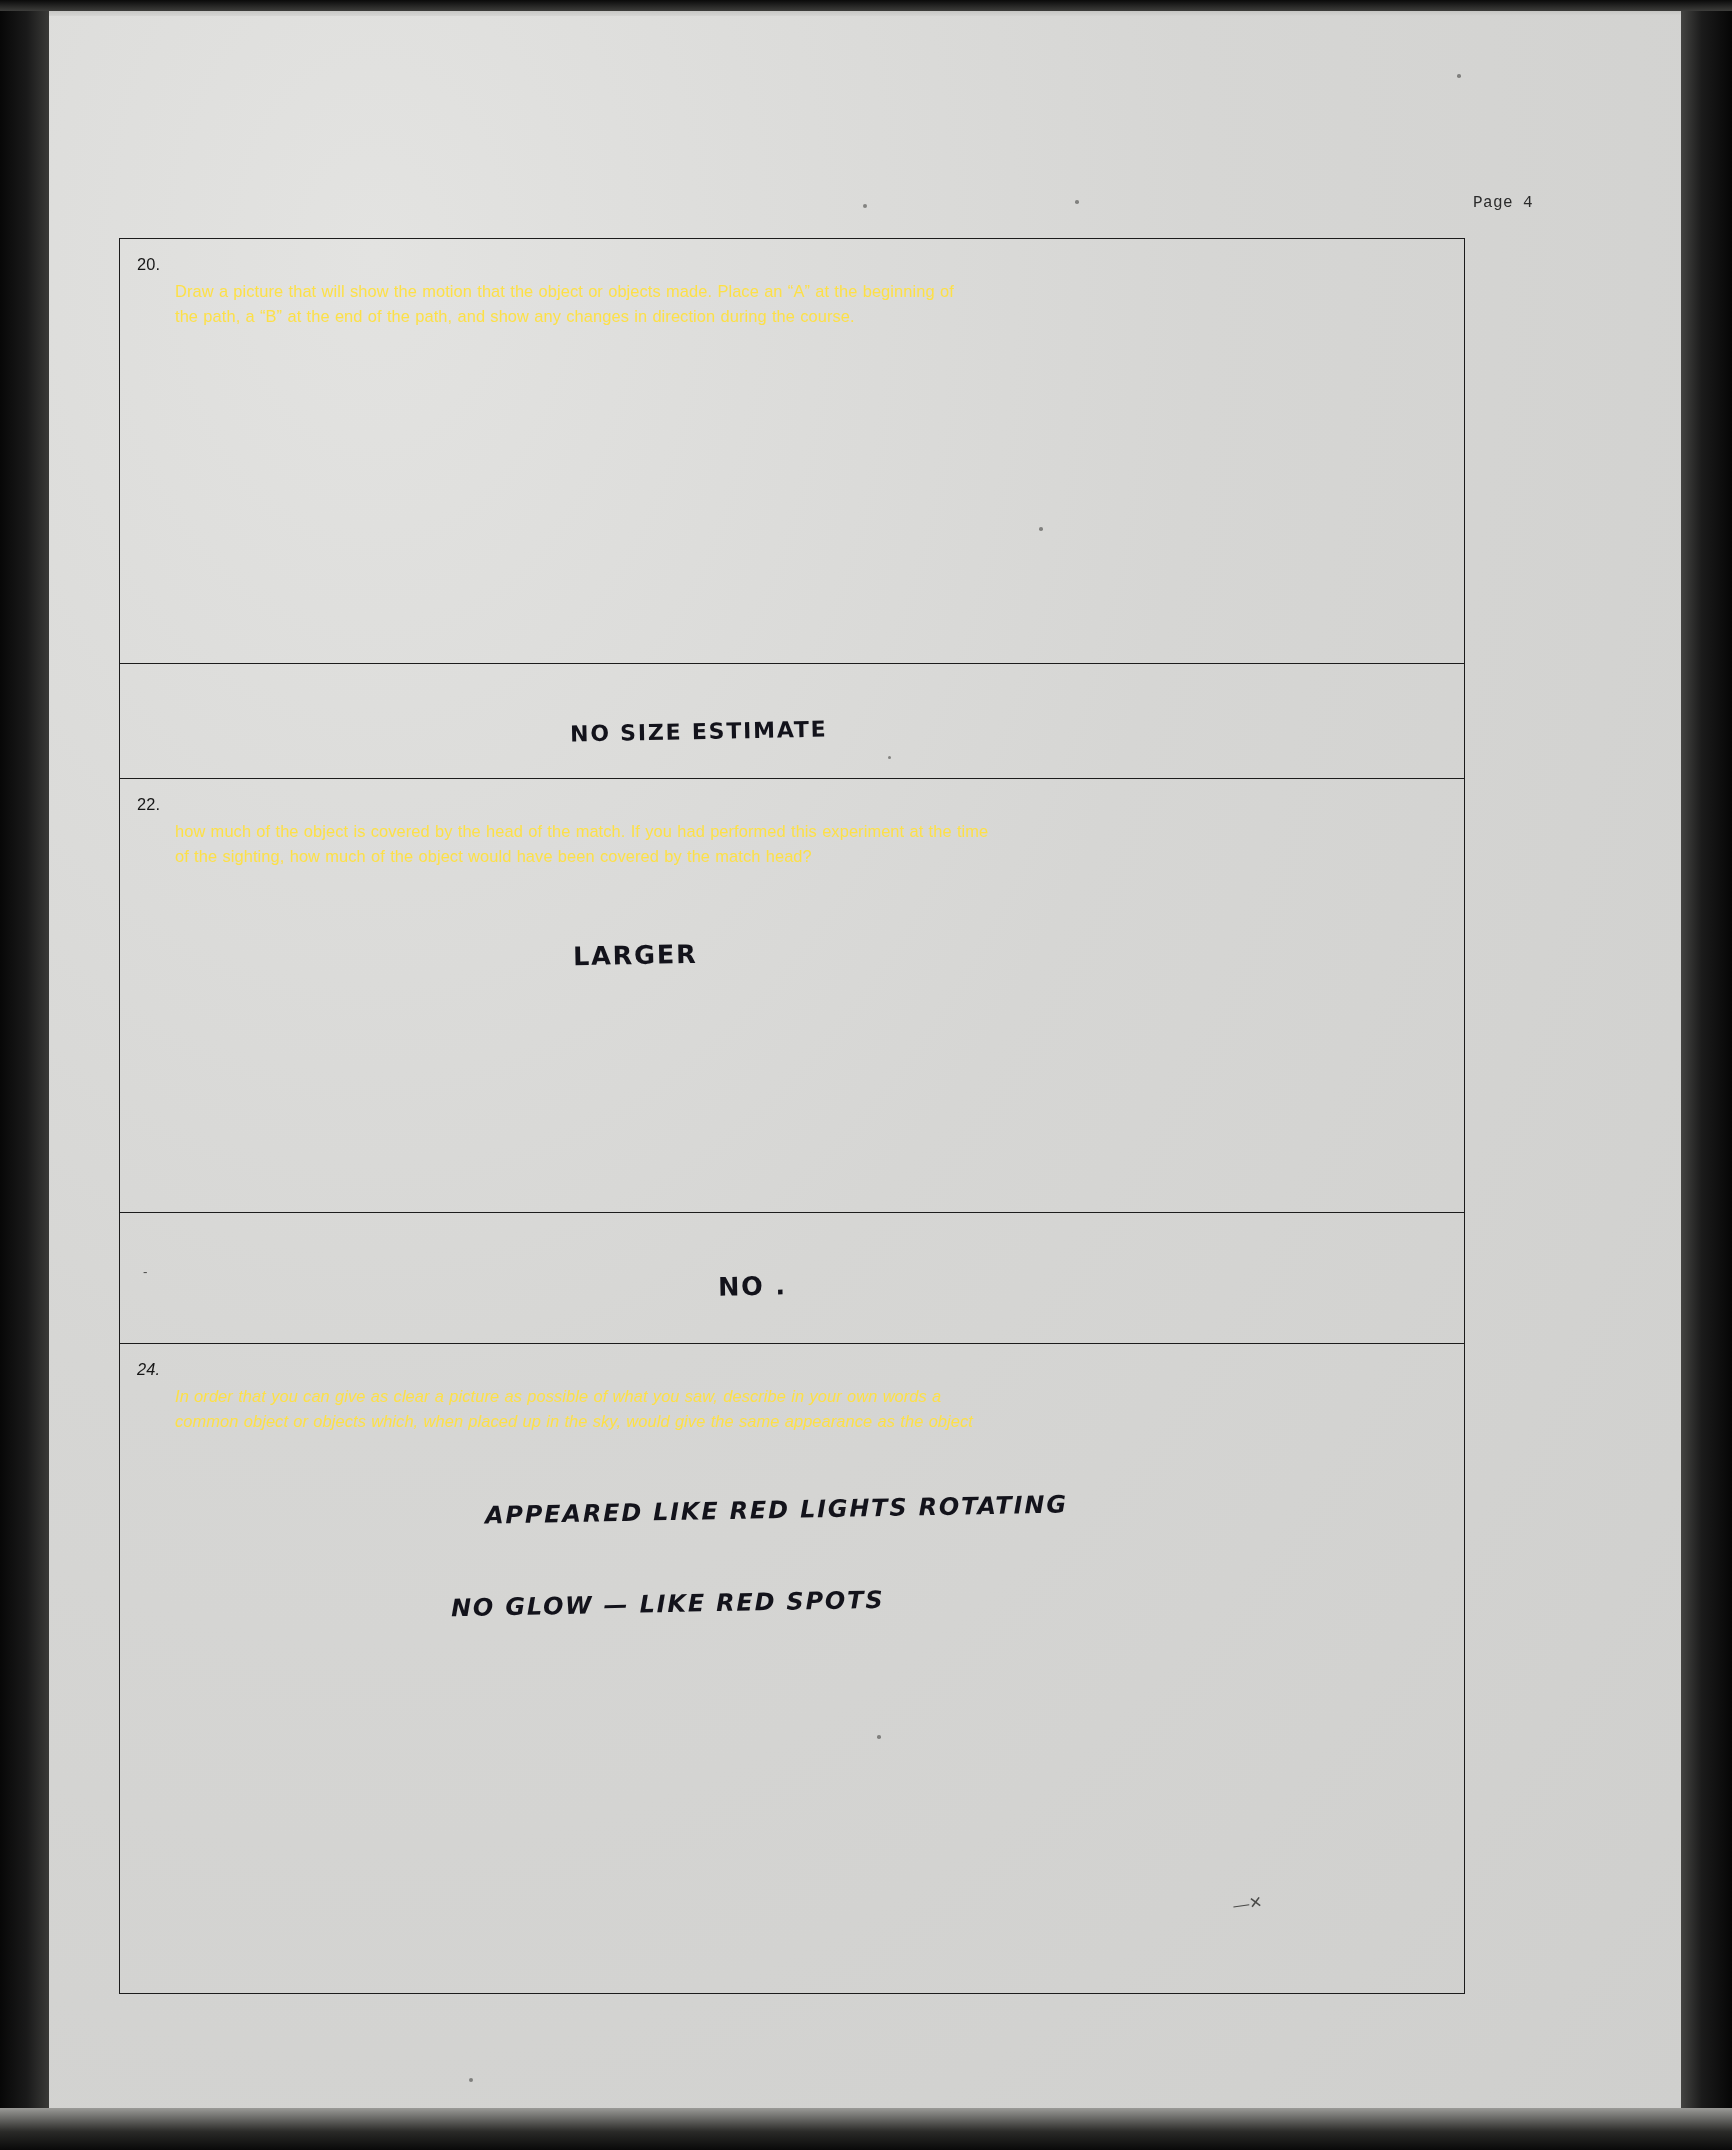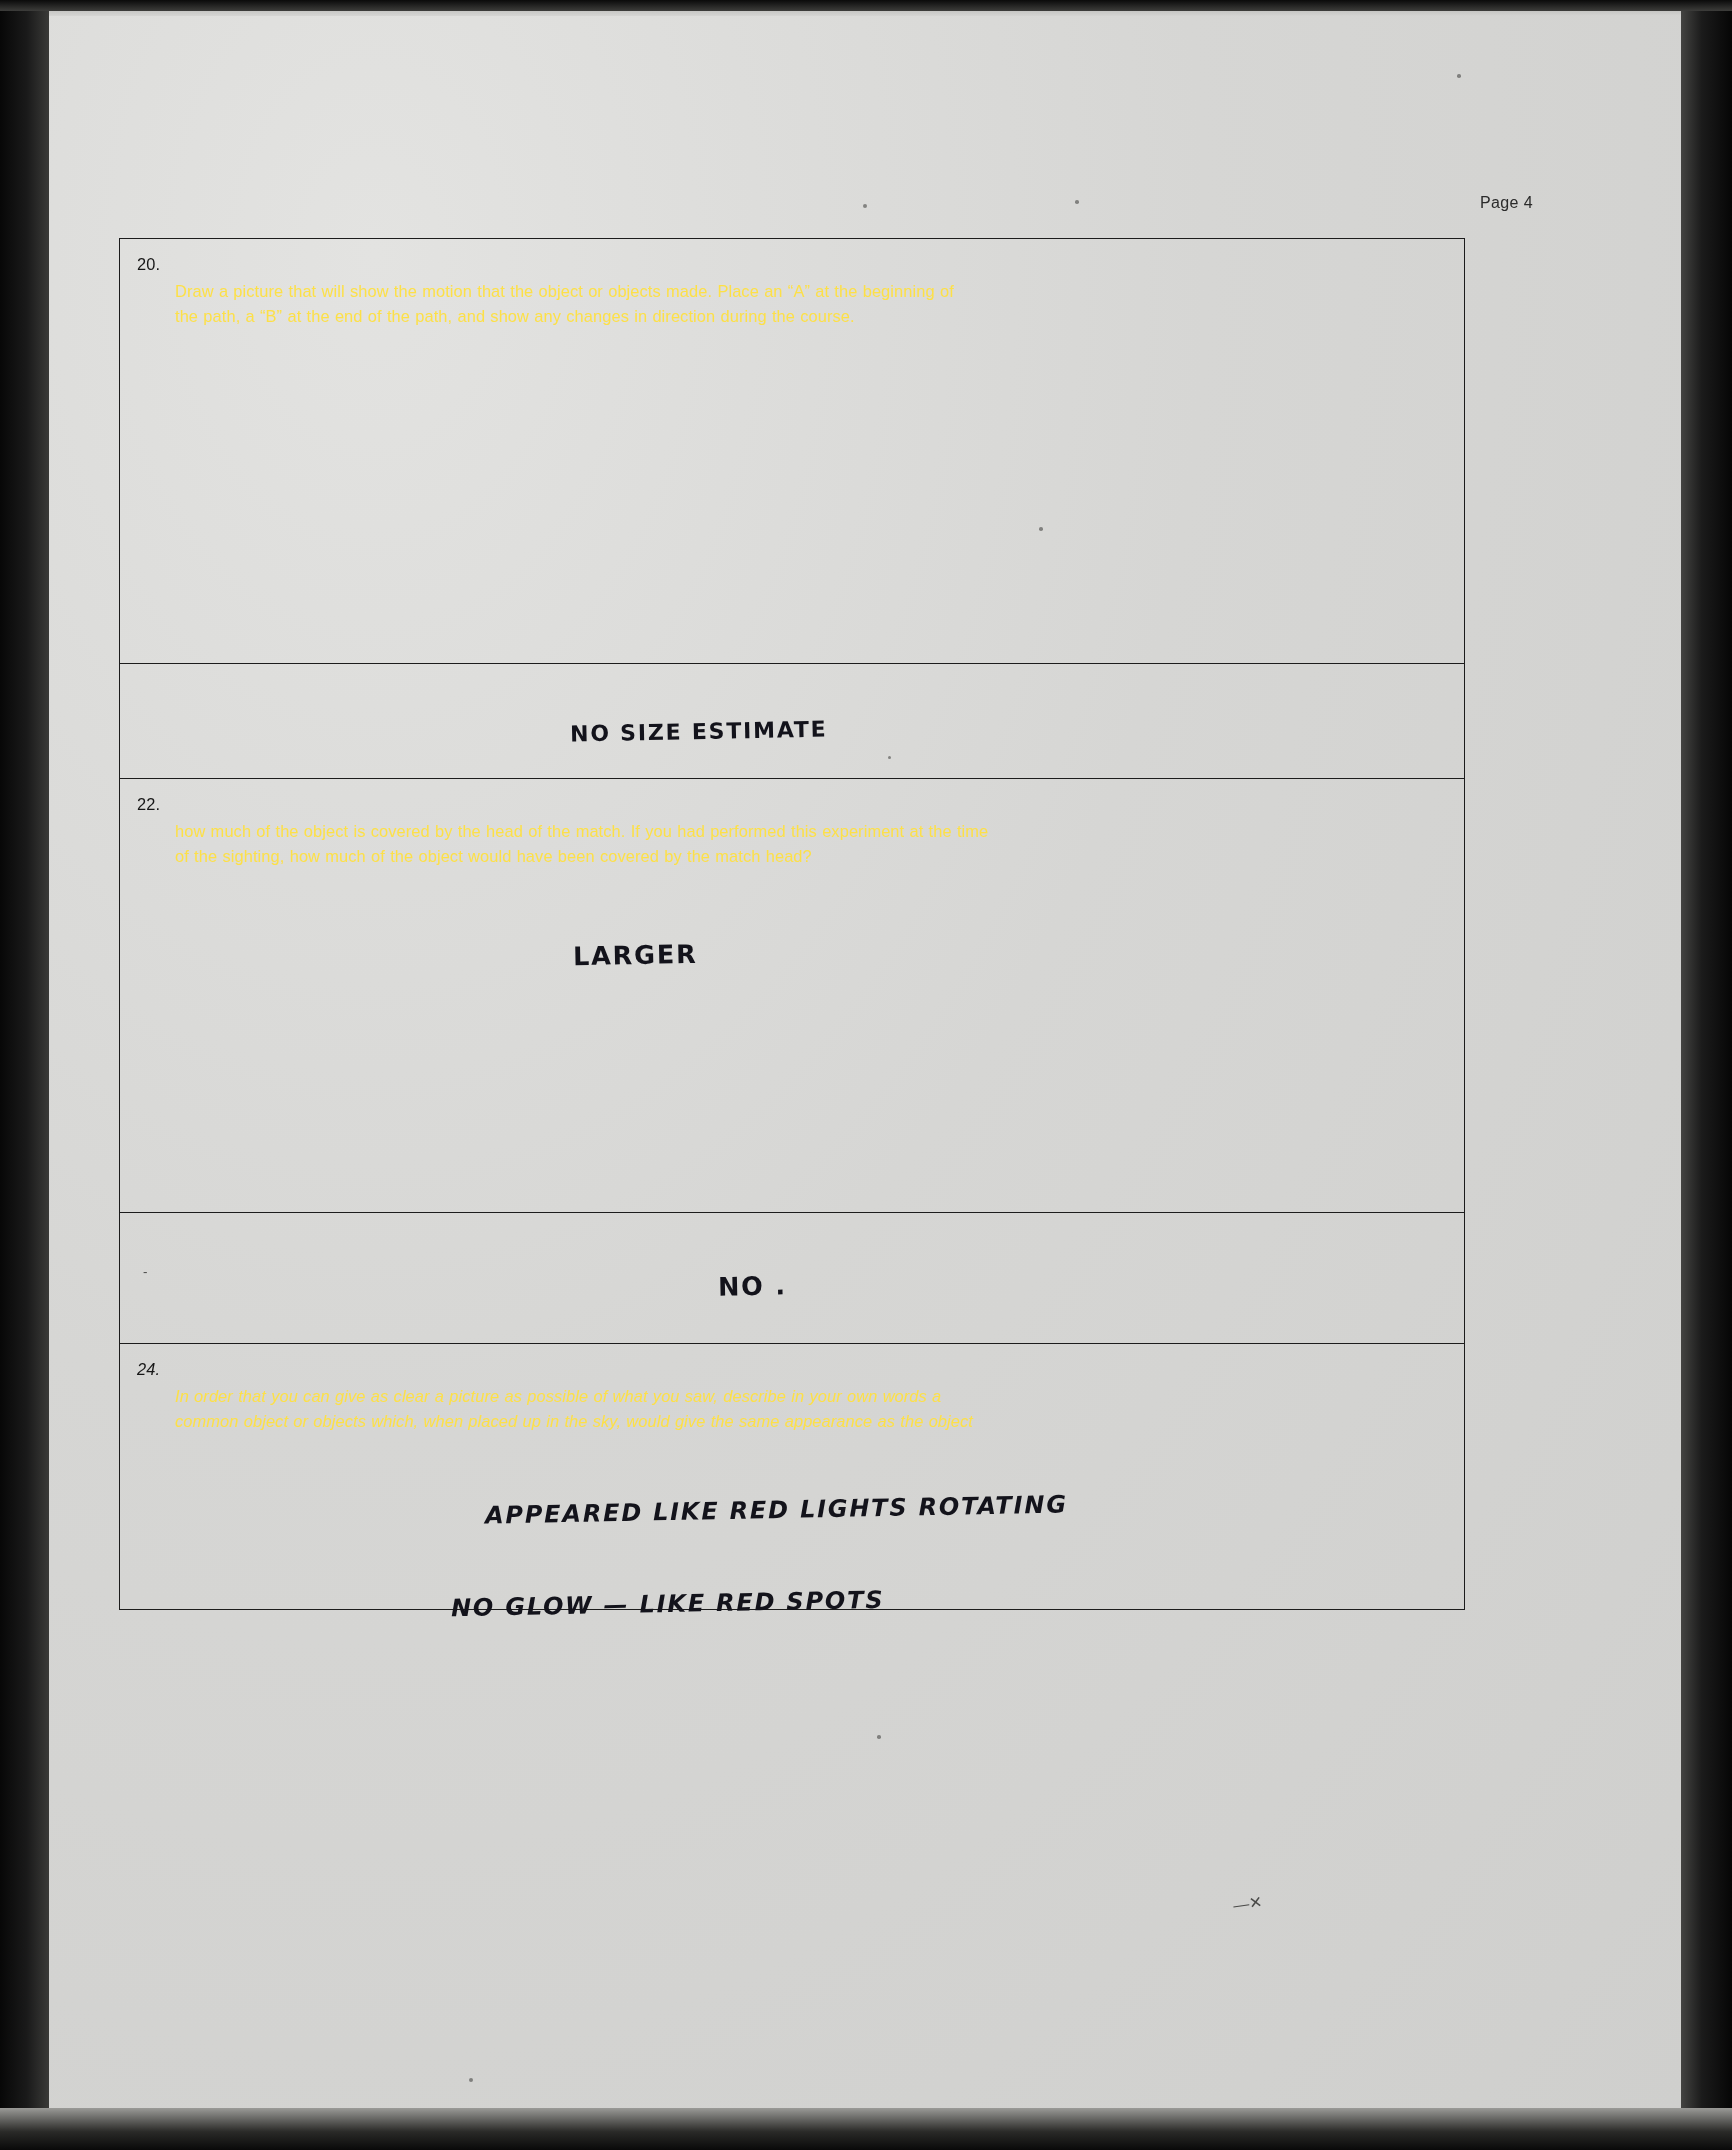--- a/index.html
+++ b/index.html
@@ -57,30 +57,30 @@
   }
 
   
   .page-label {
     position: absolute;
     right: 200px;
     top: 194px;
     font-size: 16px;
     letter-spacing: 0.4px;
     color: #2b2b2b;
-    font-family: Liberation Sans, sans-serif;
+    font-family: Liberation Mono, monospace;
   }
 
   
   .form {
     position: absolute;
     left: 119px;
     top: 238px;
     width: 1346px;
-    height: 1372px;
+    height: 1756px;
     border: 1.8px solid #1c1c1c;
     box-sizing: border-box;
   }
   .qblock {
     position: relative;
     box-sizing: border-box;
     border-bottom: 1.8px solid #1c1c1c;
     padding: 13.4px 20.7px 0 17px;
   }
   .qblock:last-child { border-bottom: none; font-style: italic; }

